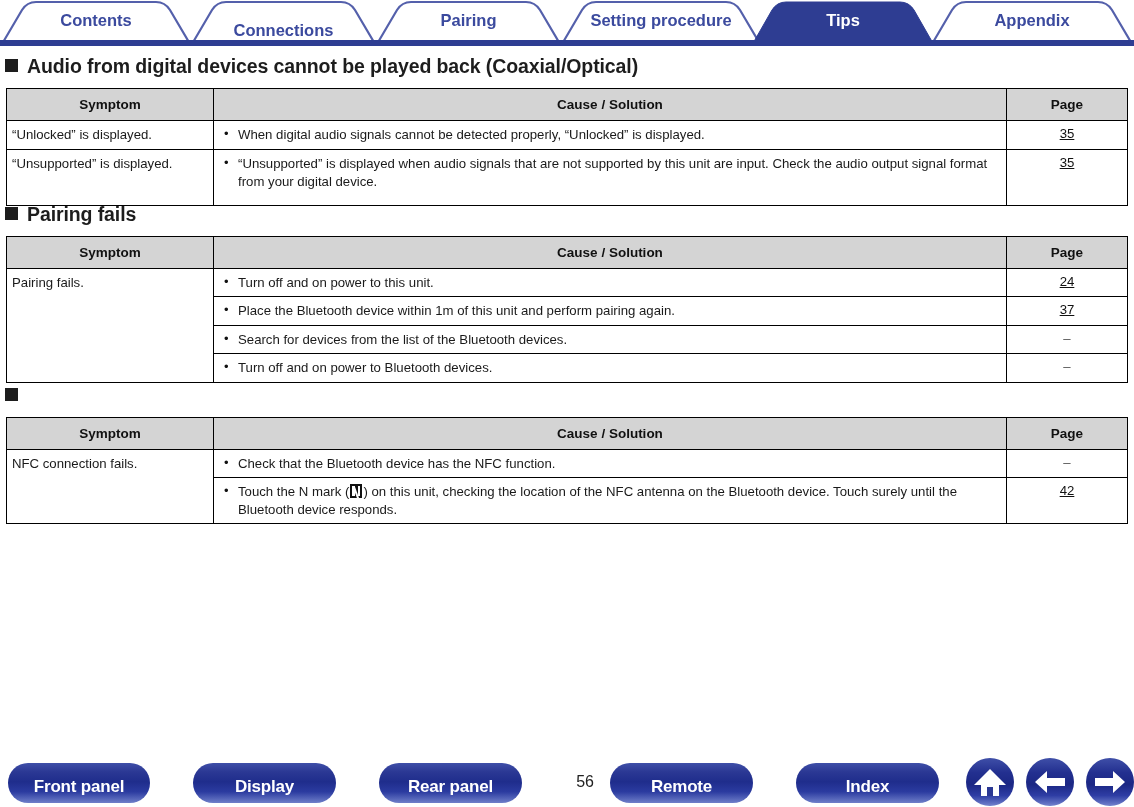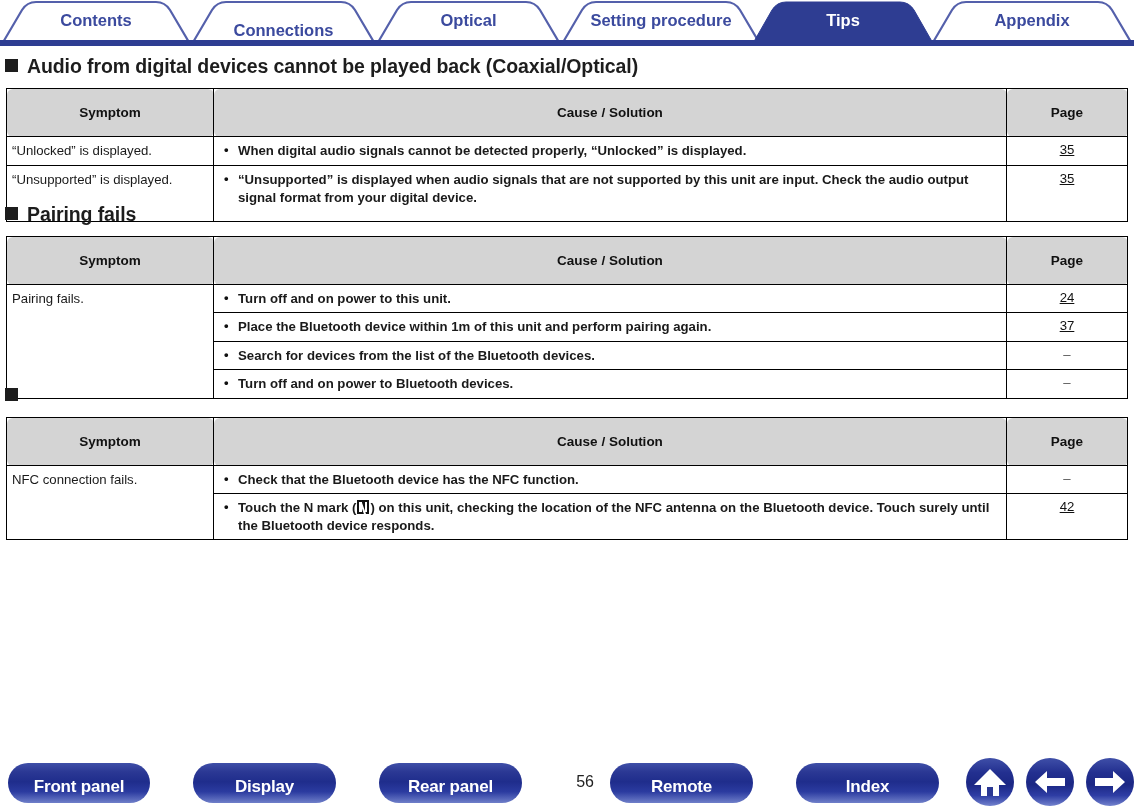--- a/index.html
+++ b/index.html
@@ -77,37 +77,35 @@
     vertical-align: top;
     padding: 0;
   }
   .tbl thead th {
     background: #d4d4d4;
     text-align: center;
     font-size: 13.5px;
     font-weight: bold;
     height: 23px;
     line-height: 23px;
-    padding: 12px;
+    padding: 4px;
     color: #111111;
-    border-radius: 6px;
   }
   .col-sym { width: 207px; }
   .col-page { width: 121px; }
 
   td.sym {
     padding: 5px 4px 6px 5px;
     line-height: 1.32;
     font-size: 13.2px;
   }
   td.cause {
     padding: 5px 8px 5px 9px;
     line-height: 1.32;
     font-size: 13.2px;
-    font-weight: bold;
   }
   td.page {
     text-align: center;
     font-size: 13.2px;
     padding: 5px 14px;
   }
   .bullet-row {
     display: block;
     position: relative;
     padding-left: 15px;
@@ -222,21 +220,21 @@
       <path d="M 562,44 L 582,10 Q 587,2 596,2 L 726,2 Q 735,2 740,10 L 760,44 Z"></path>
       <path d="M 932,44 L 952,10 Q 957,2 966,2 L 1098,2 Q 1107,2 1112,10 L 1132,44 Z"></path>
     </g>
 
     <path d="M 752,45 L 772,10 Q 777,2 786,2 L 900,2 Q 909,2 914,10 L 934,45 Z" fill="#2e3d92" stroke="#2e3d92" stroke-width="1"></path>
 
     <rect x="0" y="40" width="1134" height="6" fill="#2e3d92"></rect>
   </svg>
   <div class="tab-label" style="left:2px; width:188px;">Contents</div>
   <div class="tab-label" style="left:192px; width:183px;margin-top:10px;">Connections</div>
-  <div class="tab-label" style="left:377px; width:183px;">Optical</div>
+  <div class="tab-label" style="left:377px; width:183px;">Pairing</div>
   <div class="tab-label" style="left:562px; width:198px;">Setting procedure</div>
   <div class="tab-label active" style="left:752px; width:182px;">Tips</div>
   <div class="tab-label" style="left:932px; width:200px;">Appendix</div>
 </div>
 
 <div class="section-heading" style="top:55px;">
   <span class="sq"></span><span>Audio from digital devices cannot be played back (Coaxial/Optical)</span>
 </div>
 
 <table class="tbl" style="top:88px;">

